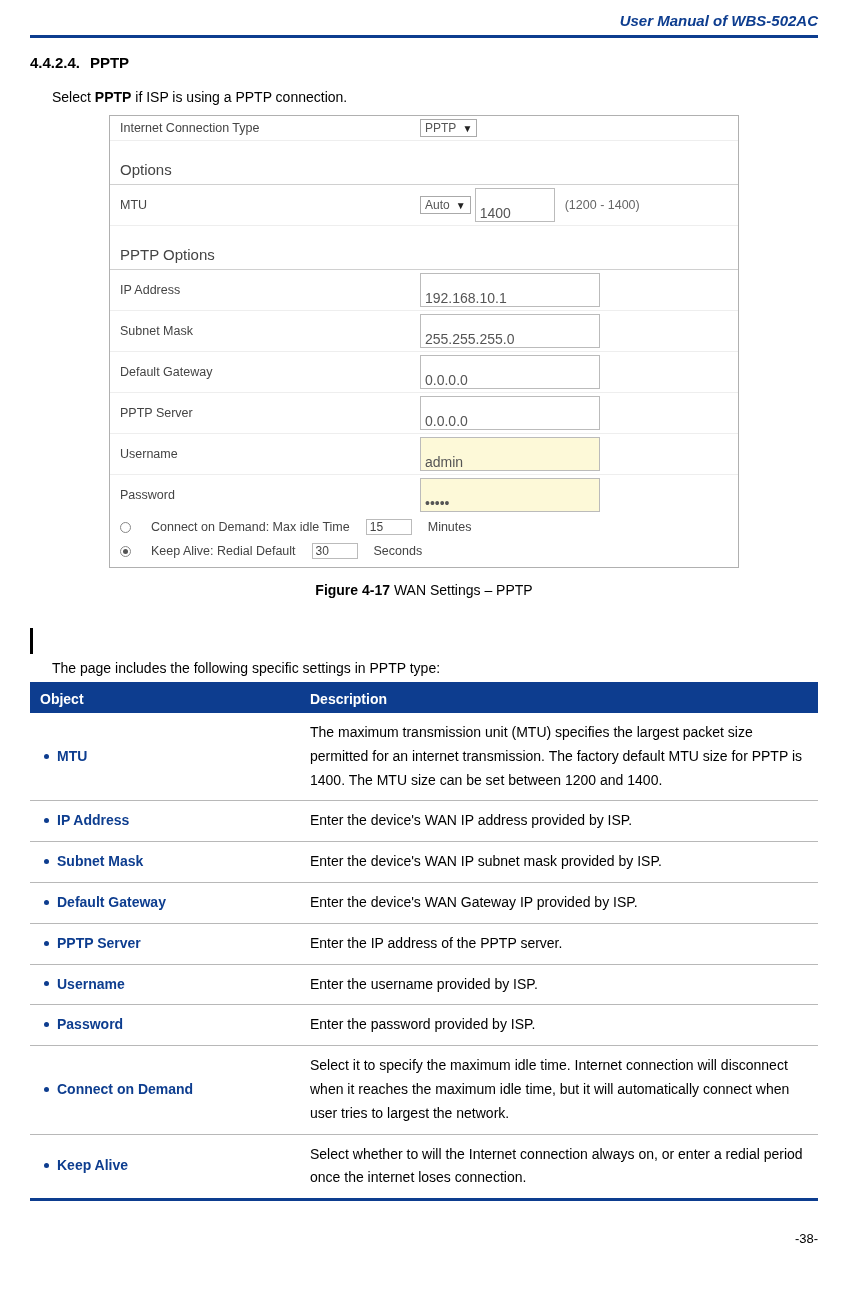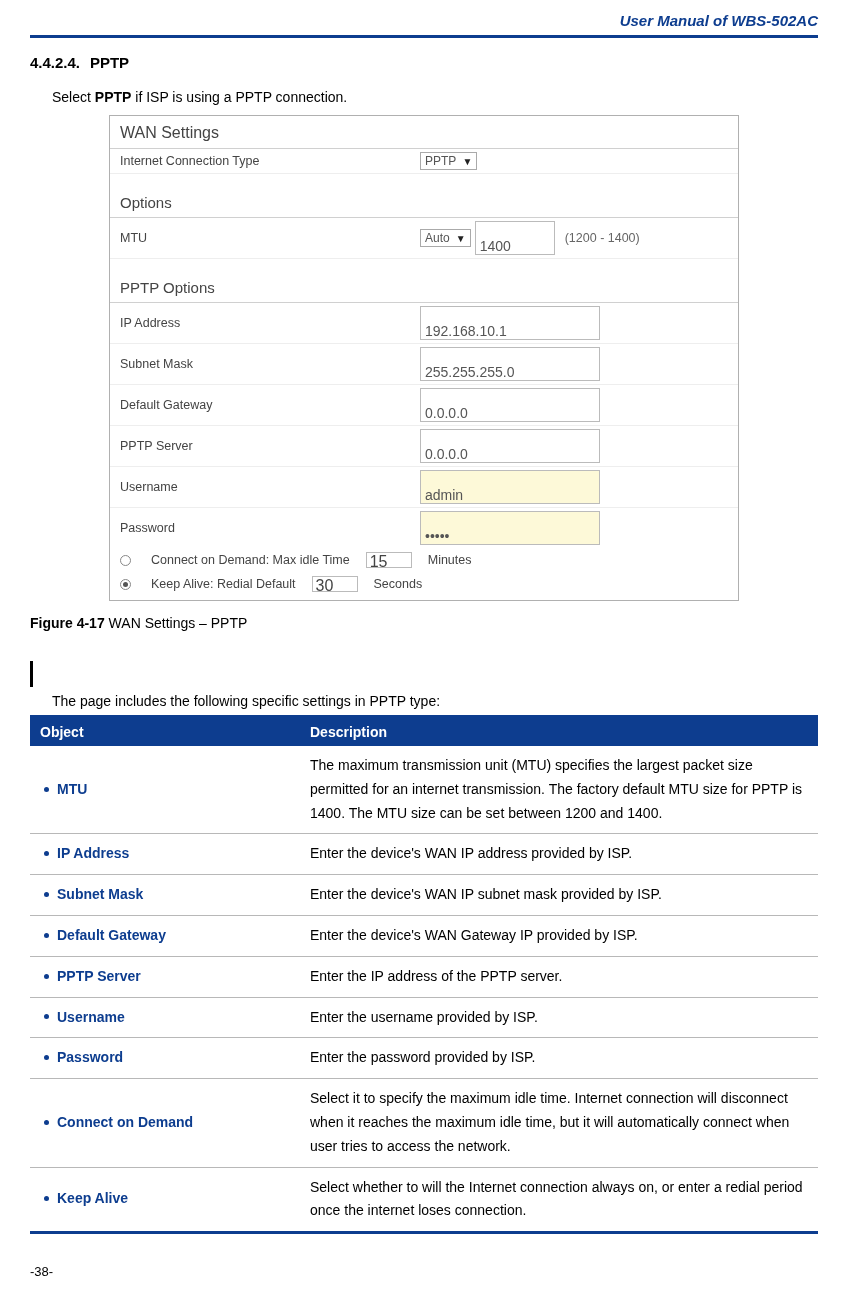--- a/index.html
+++ b/index.html
@@ -93,23 +93,24 @@
     color:#444;
   }
   .ss-radio {
     width:11px;height:11px;border:1px solid #888;border-radius:50%;
     display:inline-block;margin-right:4px;position:relative;flex:none;
   }
   .ss-radio.checked::after{
     content:"";position:absolute;inset:2px;border-radius:50%;background:#555;
   }
   .ss-small-input{
-    border:1px solid #bbb;width:46px;height:16px;padding:0 3px;font-size:16px;
+    border:1px solid #bbb;width:46px;height:16px;padding:0 3px;font-size:12px;
   }
   .figure-caption {
+    text-align: center;
     margin: 10px 0 30px 0;
     font-size: 14px;
   }
   .cursor-bar{
     width:3px;height:26px;background:#000;margin-left:0;
   }
   .table-intro{
     margin: 6px 0 6px 22px;
   }
   .desc-table {
@@ -137,21 +138,21 @@
   .obj-cell {
     color: #0d3d8f;
     font-weight: bold;
     width: 270px;
   }
   .bullet {
     display:inline-block;width:5px;height:5px;background:#0d3d8f;border-radius:50%;
     margin: 0 8px 2px 4px;vertical-align:middle;
   }
   .page-num {
-    text-align:left;
+    text-align:right;
     font-size:13px;
     margin-top: 30px;
   }
 </style>
 </head>
 <body>
 
 <div class="header">
   <span>User  Manual  of  WBS-502AC</span>
 </div>
@@ -159,21 +160,20 @@
 <div>
   <span class="section-num">4.4.2.4.</span>
   <span class="section-num" style="margin-left:6px">PPTP</span>
 </div>
 
 <div class="intro">
   <span>Select </span><b>PPTP</b><span> if ISP is using a PPTP connection.</span>
 </div>
 
 <div class="screenshot">
-  <div class="ss-title">WAN Settings</div>
   <div class="ss-row">
     <div class="ss-label">Internet Connection Type</div>
     <div class="ss-field">
       <span class="ss-select">
         <span>PPTP</span>
         <span class="caret">▼</span>
       </span>
     </div>
   </div>
 
@@ -282,21 +282,21 @@
       <tr>
         <td class="obj-cell"><span class="bullet"></span>Username</td>
         <td>Enter the username provided by ISP.</td>
       </tr>
       <tr>
         <td class="obj-cell"><span class="bullet"></span>Password</td>
         <td>Enter the password provided by ISP.</td>
       </tr>
       <tr>
         <td class="obj-cell"><span class="bullet"></span>Connect on Demand</td>
-        <td>Select it to specify the maximum idle time. Internet connection will disconnect when it reaches the maximum idle time, but it will automatically connect when user tries to access the network.</td>
+        <td>Select it to specify the maximum idle time. Internet connection will disconnect when it reaches the maximum idle time, but it will automatically connect when user tries to largest the network.</td>
       </tr>
       <tr>
         <td class="obj-cell"><span class="bullet"></span>Keep Alive</td>
         <td>Select whether to will the Internet connection always on, or enter a redial period once the internet loses connection.</td>
       </tr>
     </tbody>
 </table>
 
 <div class="page-num">-38-</div>
 

